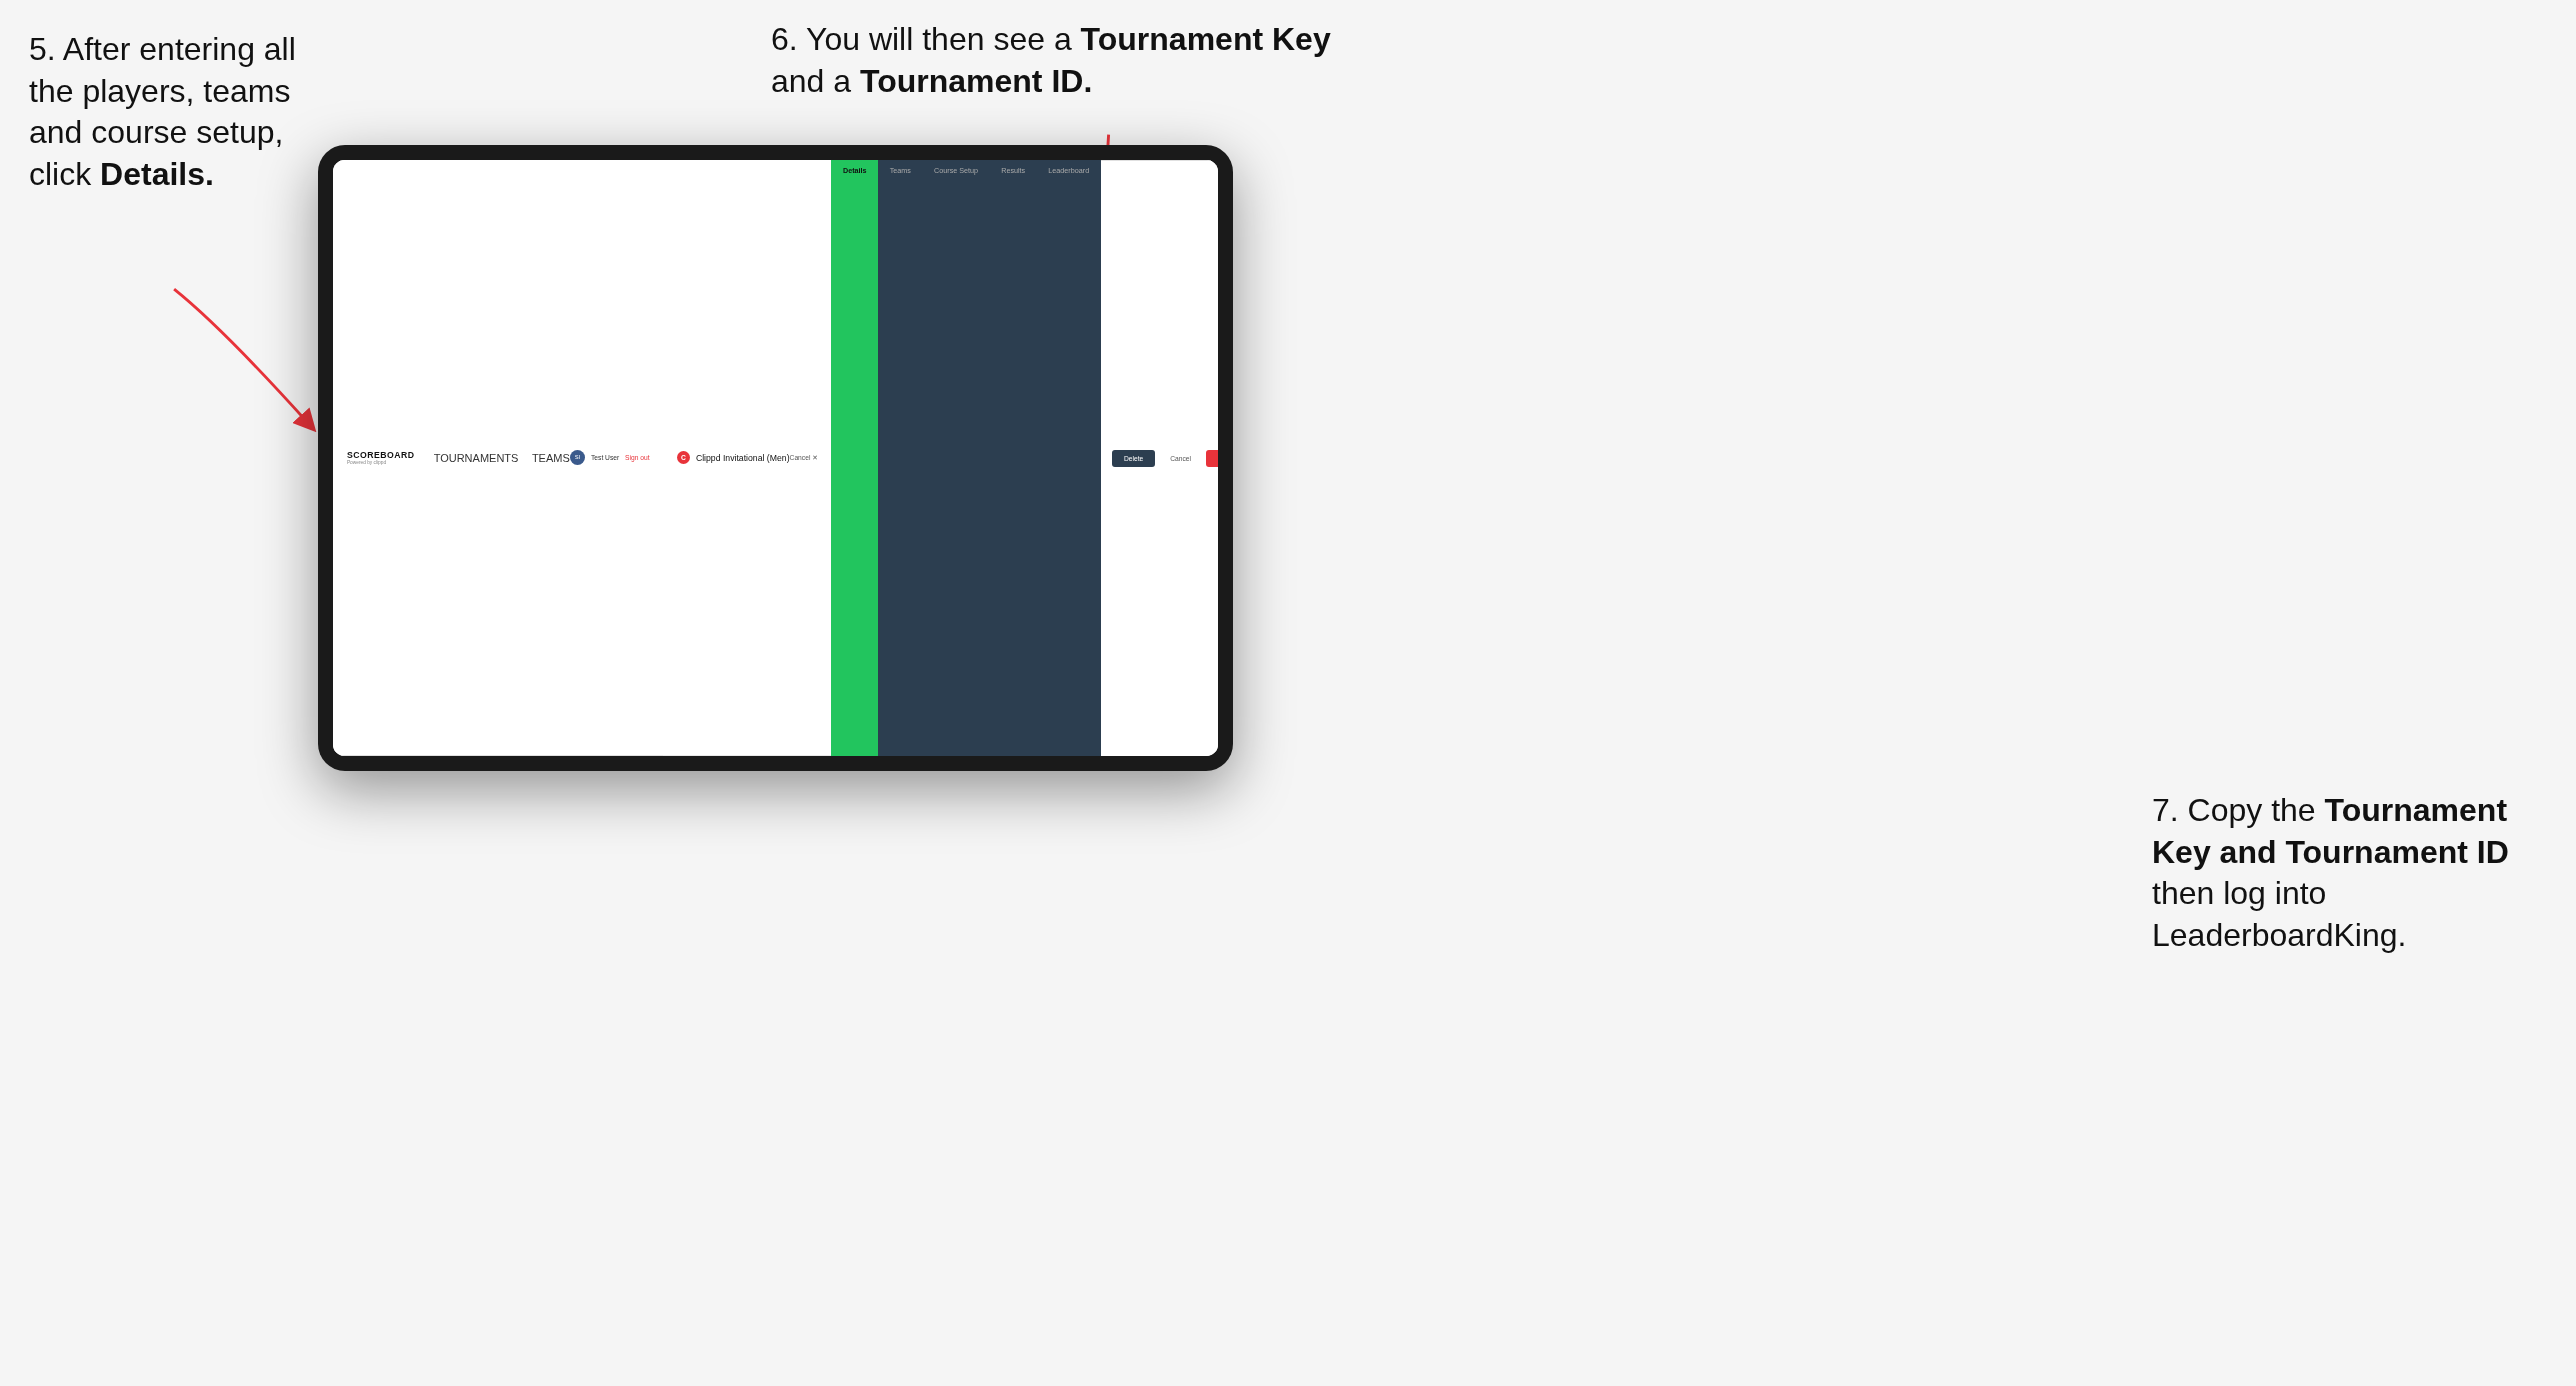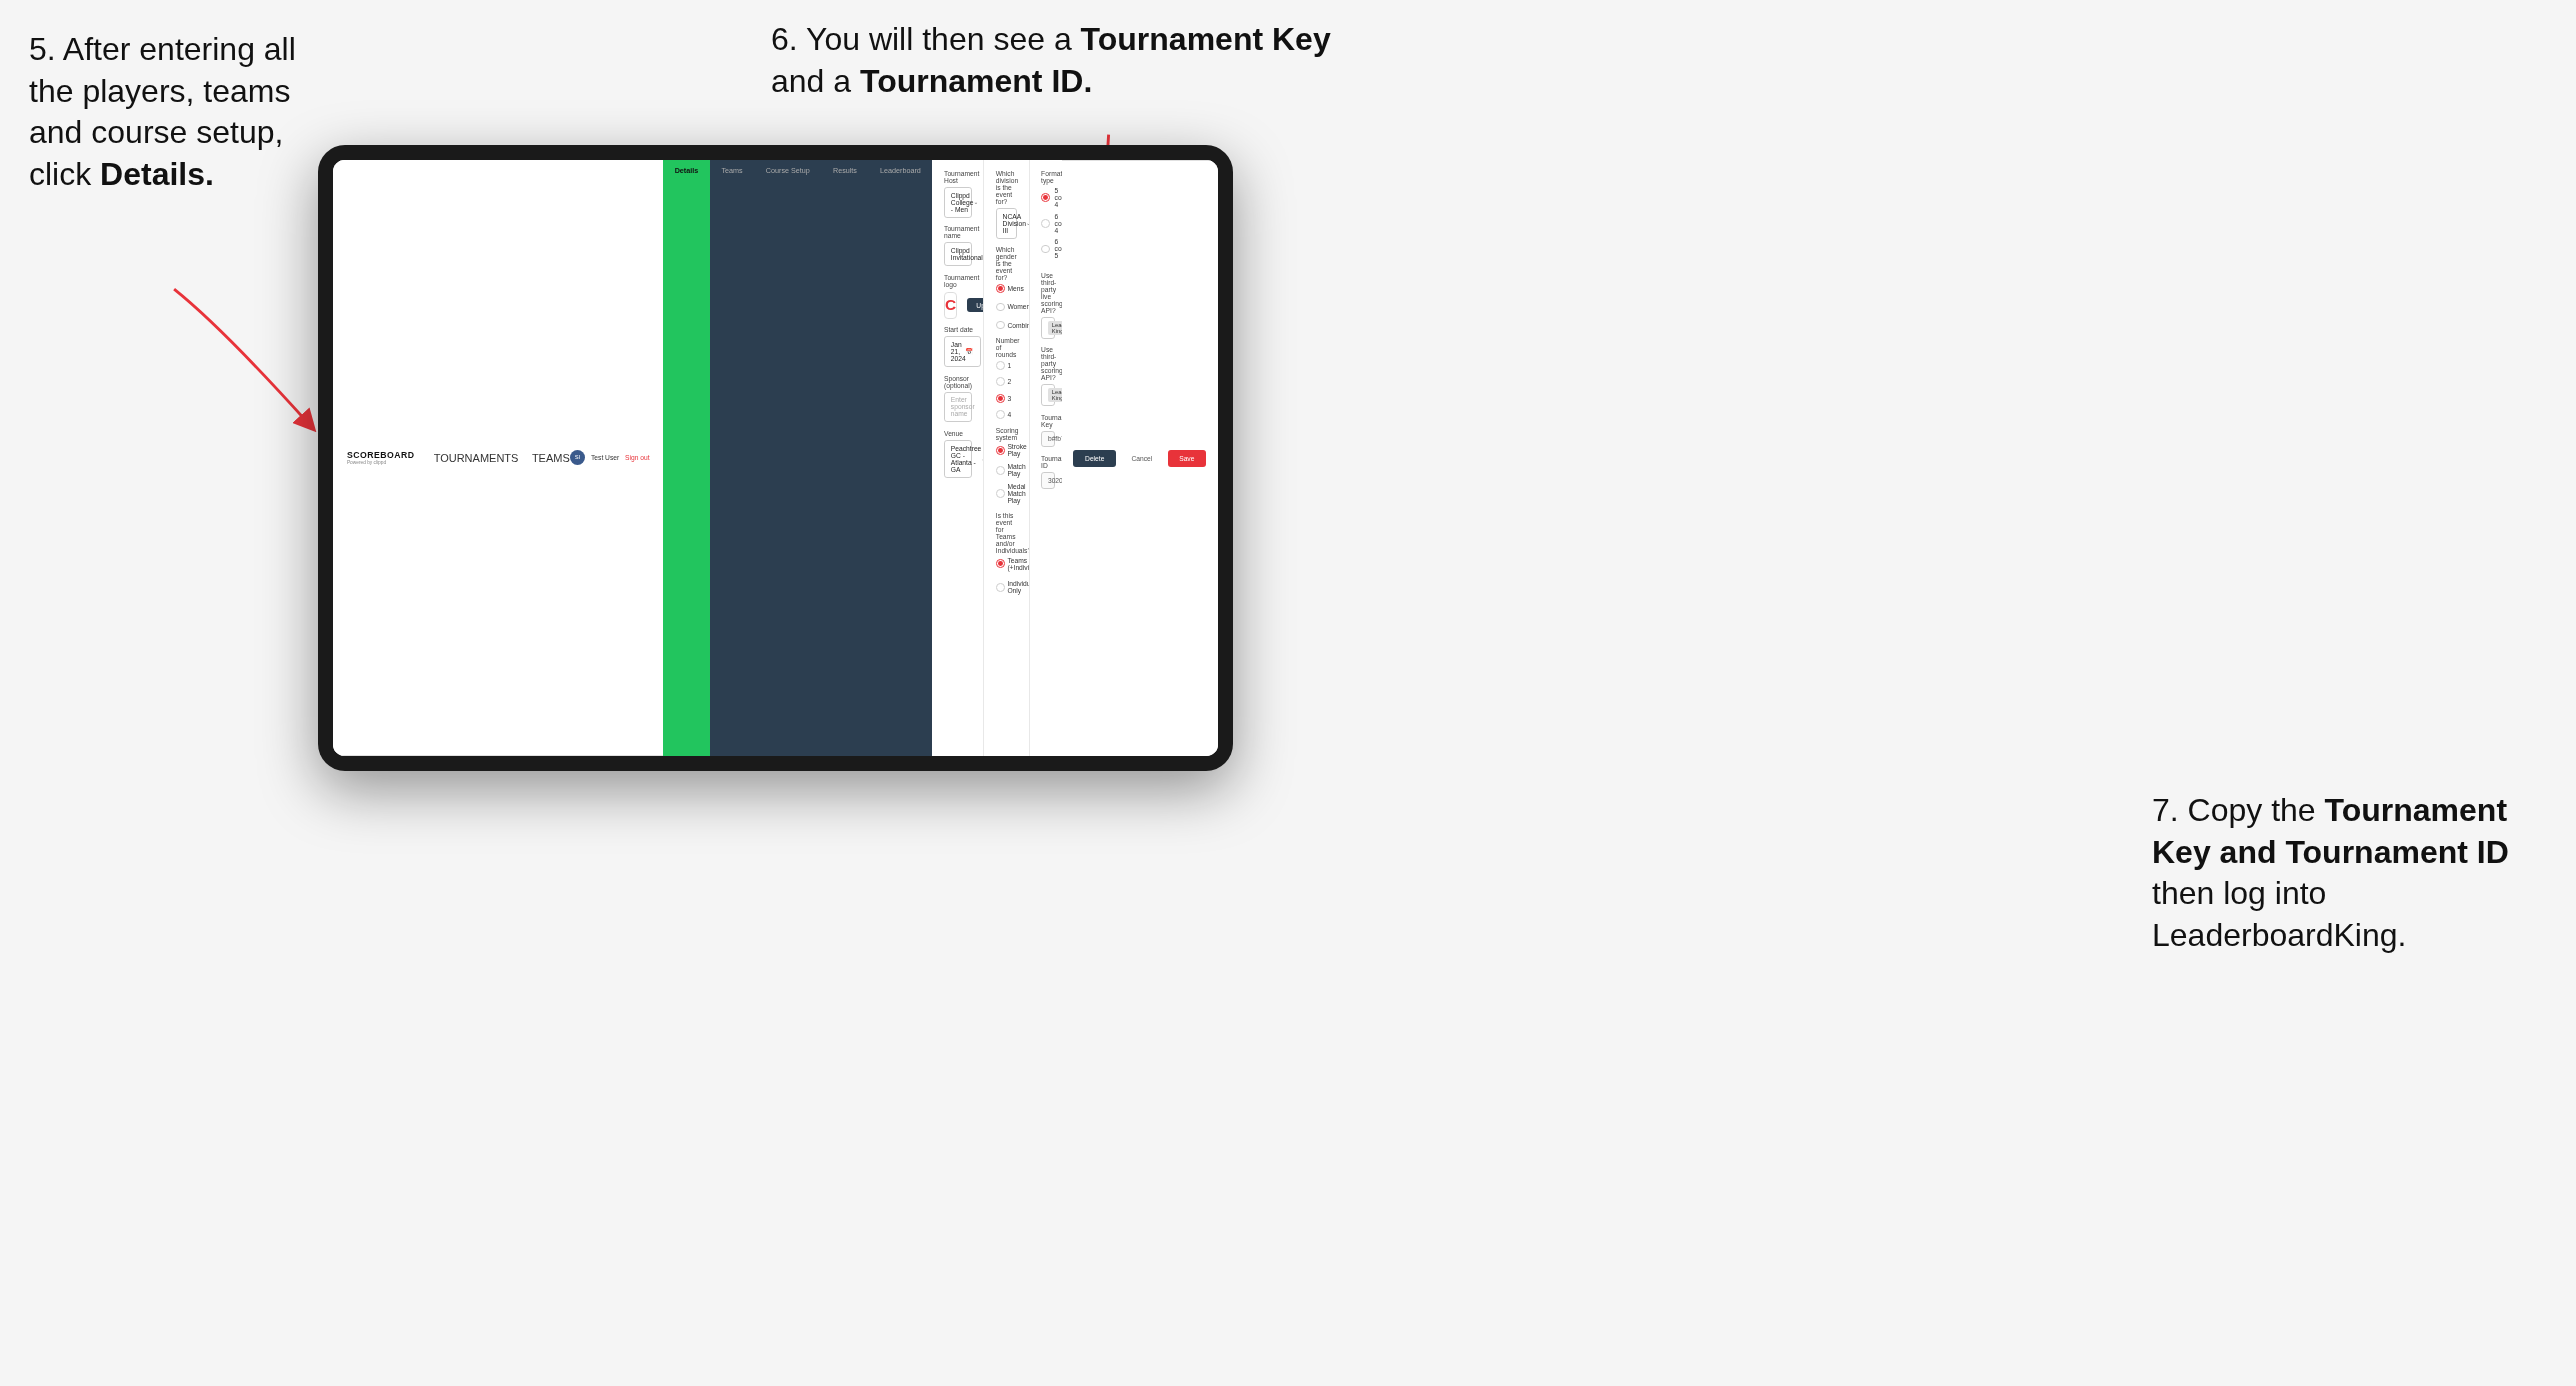--- a/index.html
+++ b/index.html
@@ -481,20 +481,27 @@
         <span class="nav-item">TOURNAMENTS</span>
         <span class="nav-item">TEAMS</span>
       </div>
       <div class="header-right">
         <div class="user-avatar">SI</div>
         <span>Test User</span>
         <span style="color:#e8333a;cursor:pointer;">Sign out</span>
       </div>
     </div>
 
+    <div class="tournament-bar">
+      <div class="tournament-icon">
+        <span>C</span>
+      </div>
+      <span class="tournament-title">Clippd Invitational (Men)</span>
+      <span class="cancel-btn">Cancel ✕</span>
+    </div>
 
     <div class="tab-bar">
       <div class="tab-item active">Details</div>
       <div class="tab-item">Teams</div>
       <div class="tab-item">Course Setup</div>
       <div class="tab-item">Results</div>
       <div class="tab-item">Leaderboard</div>
     </div>
 
     <div class="main-content">

